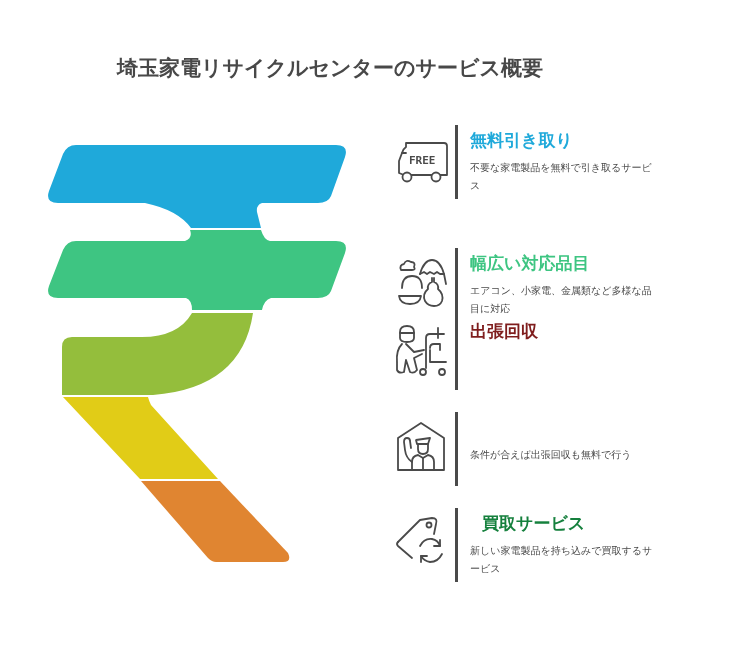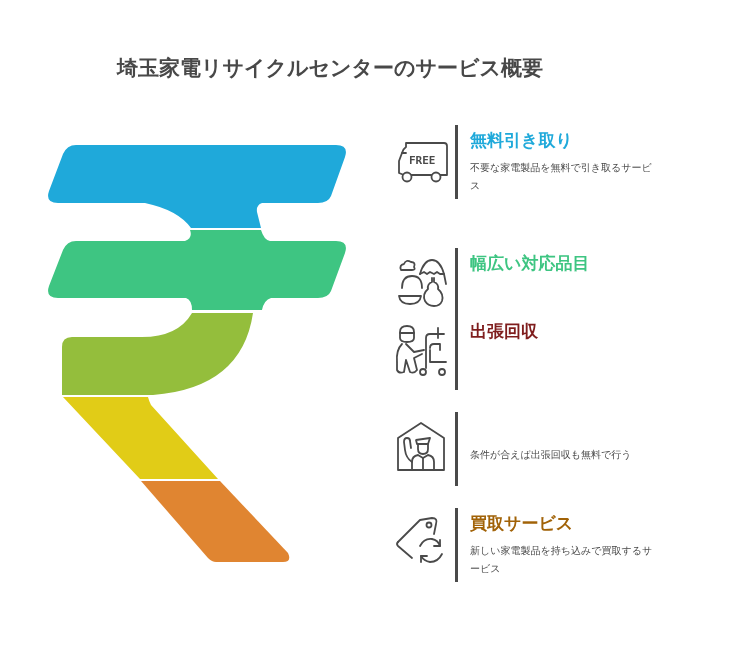--- a/index.html
+++ b/index.html
@@ -106,20 +106,21 @@
   <svg class="icon" viewBox="0 0 58 58" fill="none" stroke="#4a4a4a" stroke-width="1.8" stroke-linecap="round" stroke-linejoin="round">
     <path d="M9,16 Q7,11 12,10 Q14,5 19,8 Q24,8 22,13 Q24,16 20,16 Z"></path>
     <path d="M28,20 Q32,6 40,6 Q48,6 52,20 L54,30"></path>
     <path d="M28,20 L32,18 L35,20 L38,18 L42,20 L45,18 L48,20 L52,20"></path>
     <path d="M10,34 Q10,22 20,22 Q30,22 30,34"></path>
     <path d="M7,42 L29,42 Q28,50 18,50 Q8,50 7,42 Z"></path>
     <path d="M40,24 L40,28 Q35,30 36,35 Q30,40 33,47 Q36,52 42,52 Q48,52 50,47 Q52,40 46,35 Q47,30 42,28 L42,24"></path>
   </svg>
   <div class="divider"></div>
   <div class="heading" style="color:#3EC582;">幅広い対応品目</div>
+  <div class="desc">エアコン、小家電、金属類など多様な品目に対応</div>
 </div>
 
 <div class="item" style="top:316px;">
   <svg class="icon" viewBox="0 0 58 58" fill="none" stroke="#4a4a4a" stroke-width="1.8" stroke-linecap="round" stroke-linejoin="round">
     <path d="M8,10 Q8,4 15,4 Q22,4 22,10 L22,16 Q22,20 15,20 Q8,20 8,16 Z"></path>
     <path d="M8,11 L22,11"></path>
     <path d="M10,22 Q4,28 5,40 L5,48 Q7,52 12,50 L14,38 L18,50 Q22,52 25,48 L22,36 L30,32"></path>
     <path d="M14,22 L22,30 L32,28"></path>
     <path d="M34,46 L34,16 Q34,12 38,12 L52,12"></path>
     <path d="M46,6 L46,16"></path>
@@ -149,15 +150,15 @@
   <svg class="icon" viewBox="0 0 58 58" fill="none" stroke="#4a4a4a" stroke-width="1.8" stroke-linecap="round" stroke-linejoin="round">
     <path d="M6,28 L28,6 L40,4 Q46,4 44,10 L42,20"></path>
     <path d="M6,28 Q4,30 6,32 L20,44"></path>
     <circle cx="37" cy="11" r="2.5"></circle>
     <path d="M28,32 Q32,24 40,25 Q46,26 48,32"></path>
     <path d="M48,26 L48,32 L42,32"></path>
     <path d="M50,40 Q46,48 38,48 Q32,47 29,42"></path>
     <path d="M29,48 L29,42 L35,42"></path>
   </svg>
   <div class="divider"></div>
-  <div class="heading" style="color:#a16207;">買取サービス</div>
+  <div class="heading" style="color:#15803d;margin-left:12px;">買取サービス</div>
   <div class="desc">新しい家電製品を持ち込みで買取するサービス</div>
 </div>
 
 </body></html>

